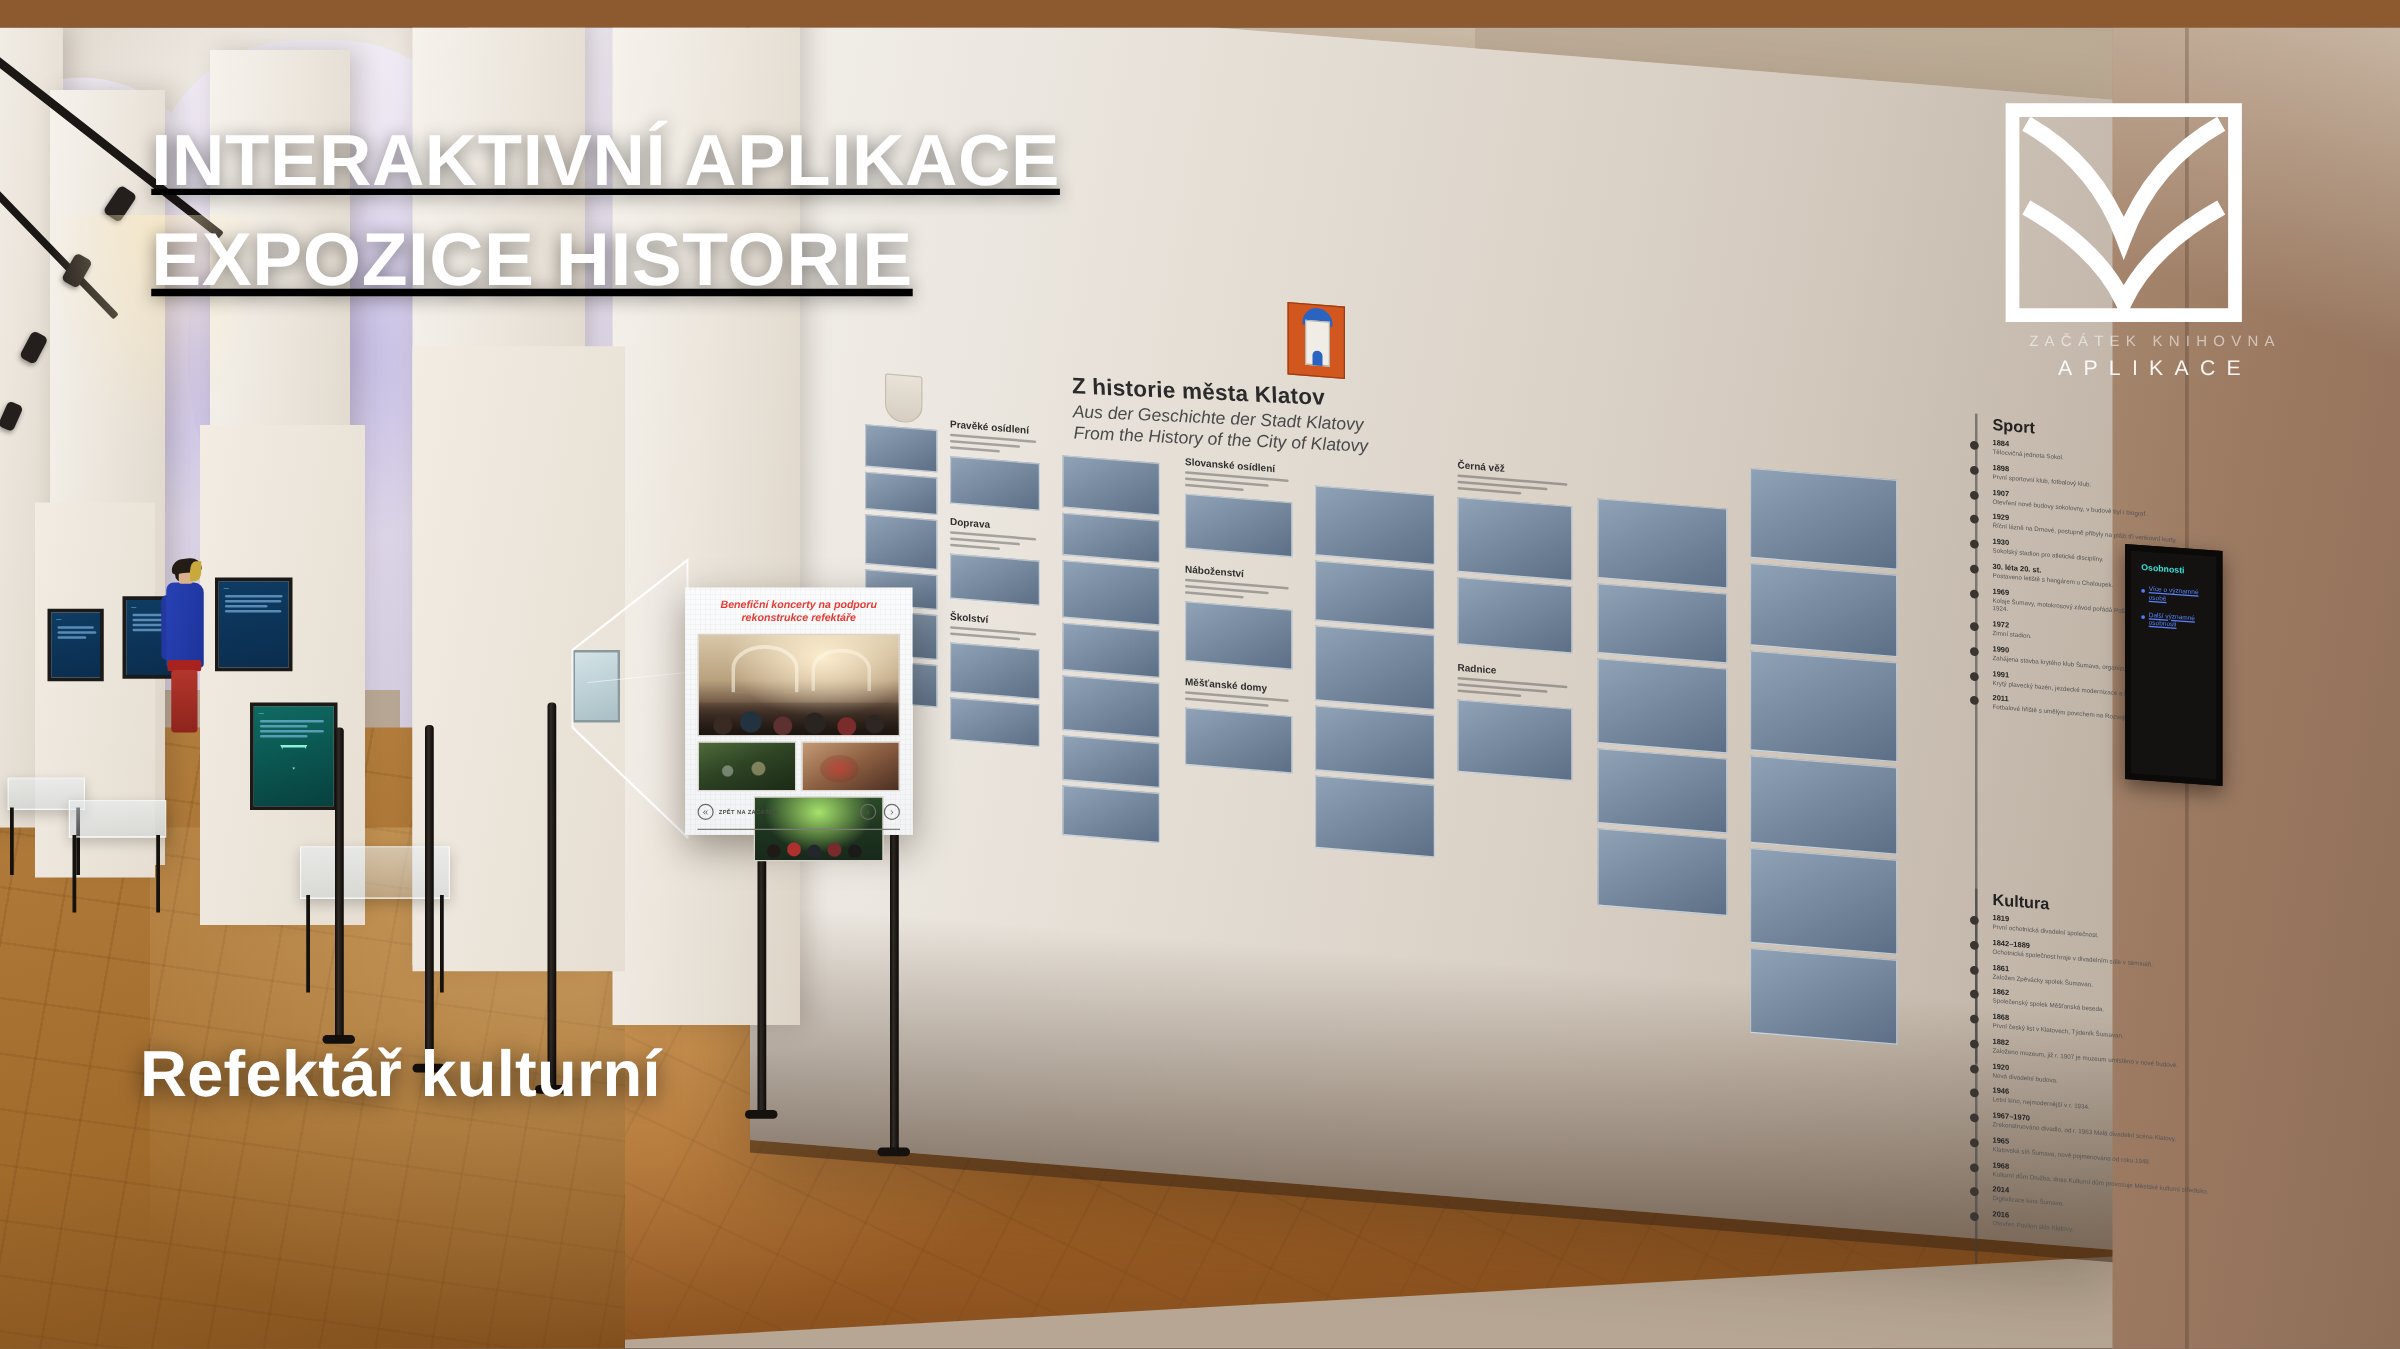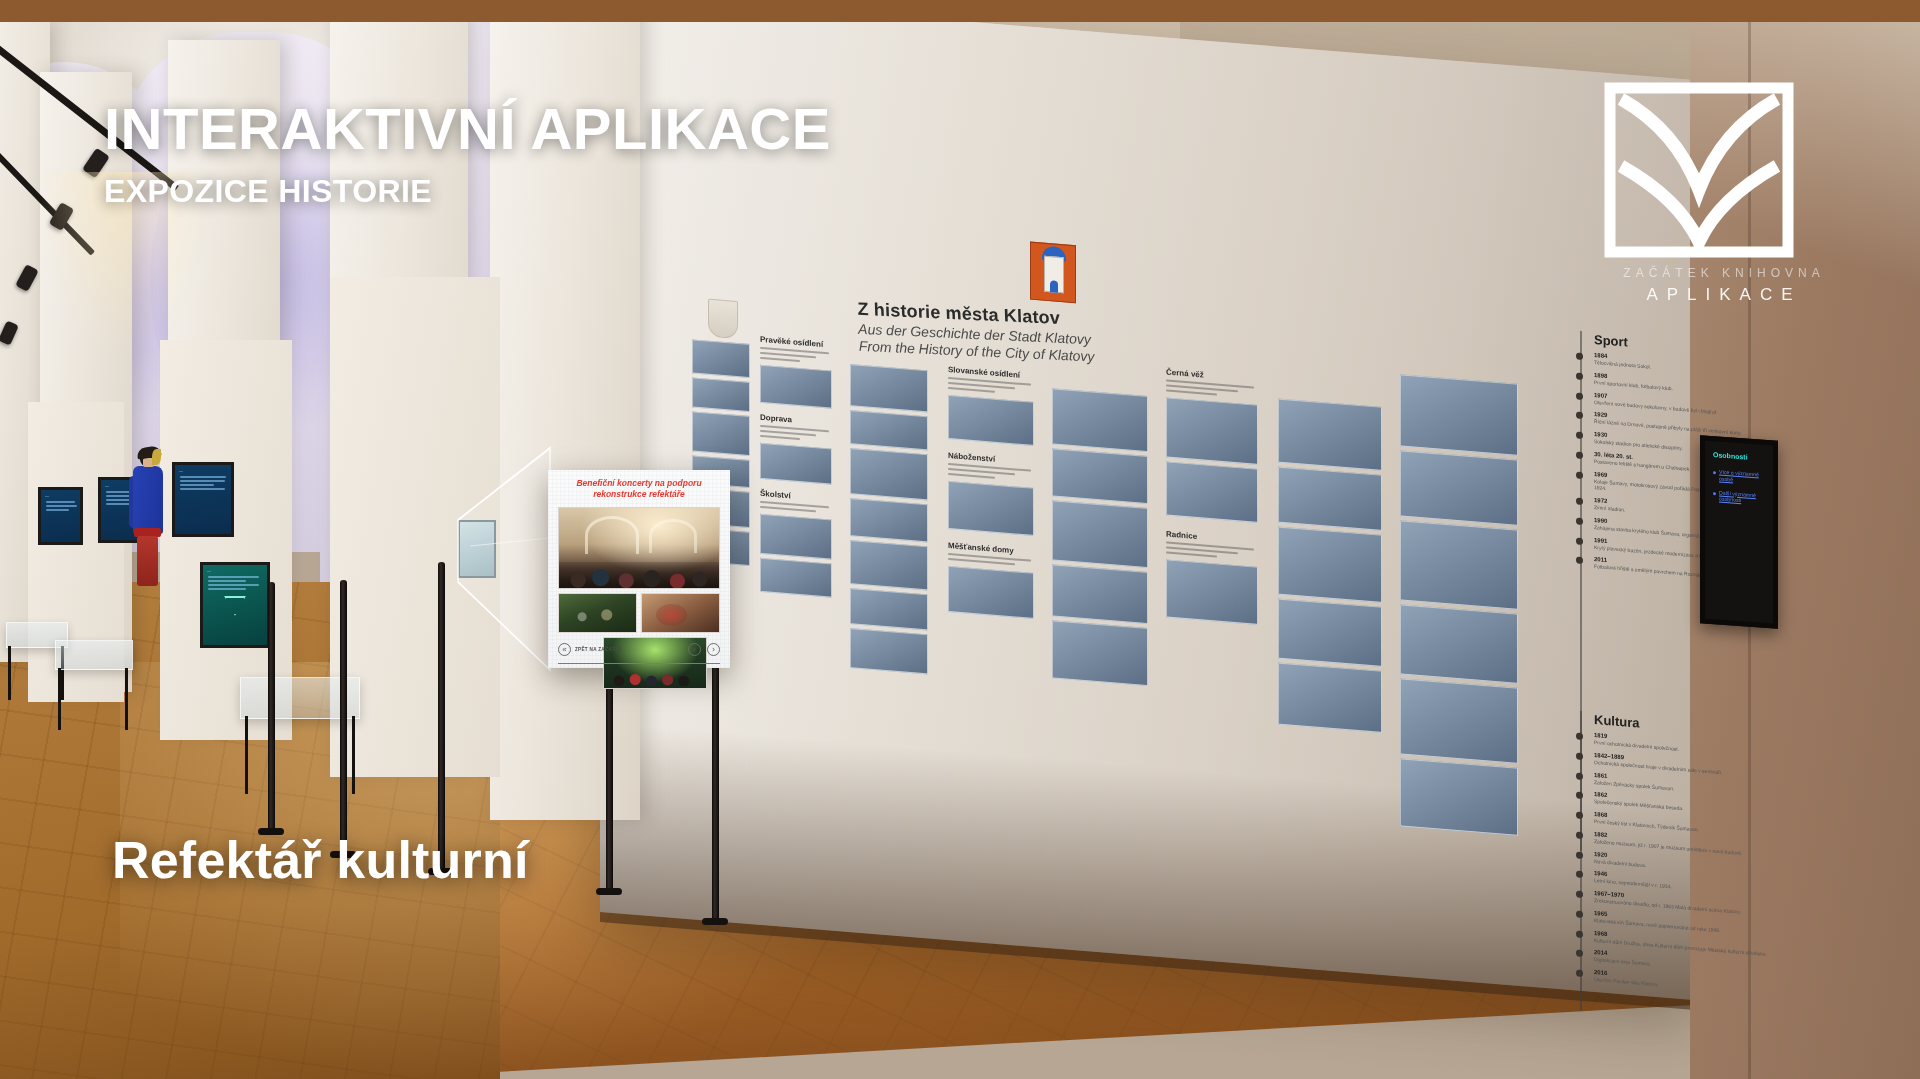--- a/index.html
+++ b/index.html
@@ -380,28 +380,28 @@
     box-shadow: 0 6px 16px rgba(0,0,0,.45);
     z-index: 18; padding: 10px 8px;
     transform: skewY(4.2deg);
   }
   .mon-title { color:#35e0d6; font-size: 7px; font-weight: 700; margin-bottom: 10px; }
   .mon-item { display:flex; align-items:flex-start; gap: 3px; margin-bottom: 7px; }
   .mon-bullet { width:3px; height:3px; border-radius:50%; background:#4e7bff; margin-top: 3px; flex:0 0 auto;}
   .mon-link { color:#5a84ff; font-size: 5.2px; line-height: 1.3; text-decoration: underline; }
 
   
-  .headline-block { position: absolute; left: 104px; top: 98px; z-index: 50; }
+  .headline-block { position: absolute; left: 121px; top: 98px; z-index: 50; text-decoration: underline; }
   .hl1 {
     color:#fff; font-size: 58px; font-weight: 700; letter-spacing: .5px;
     text-shadow: 0 2px 14px rgba(0,0,0,.45);
     line-height: 1.08;
   }
   .hl2 {
-    color:#fff; font-size: 32px; font-weight: 600; letter-spacing: .4px;
+    color:#fff; font-size: 60px; font-weight: 600; letter-spacing: .4px;
     line-height: 1.18; margin-top: 12px;
     text-shadow: 0 2px 14px rgba(0,0,0,.45);
   }
 
   .subtitle-block { position: absolute; left: 112px; top: 830px; z-index: 50; }
   .sb {
     color:#fff; font-size: 52px; font-weight: 700; line-height: 1.16;
     letter-spacing: .2px;
     text-shadow: 0 3px 18px rgba(0,0,0,.55);
   }

